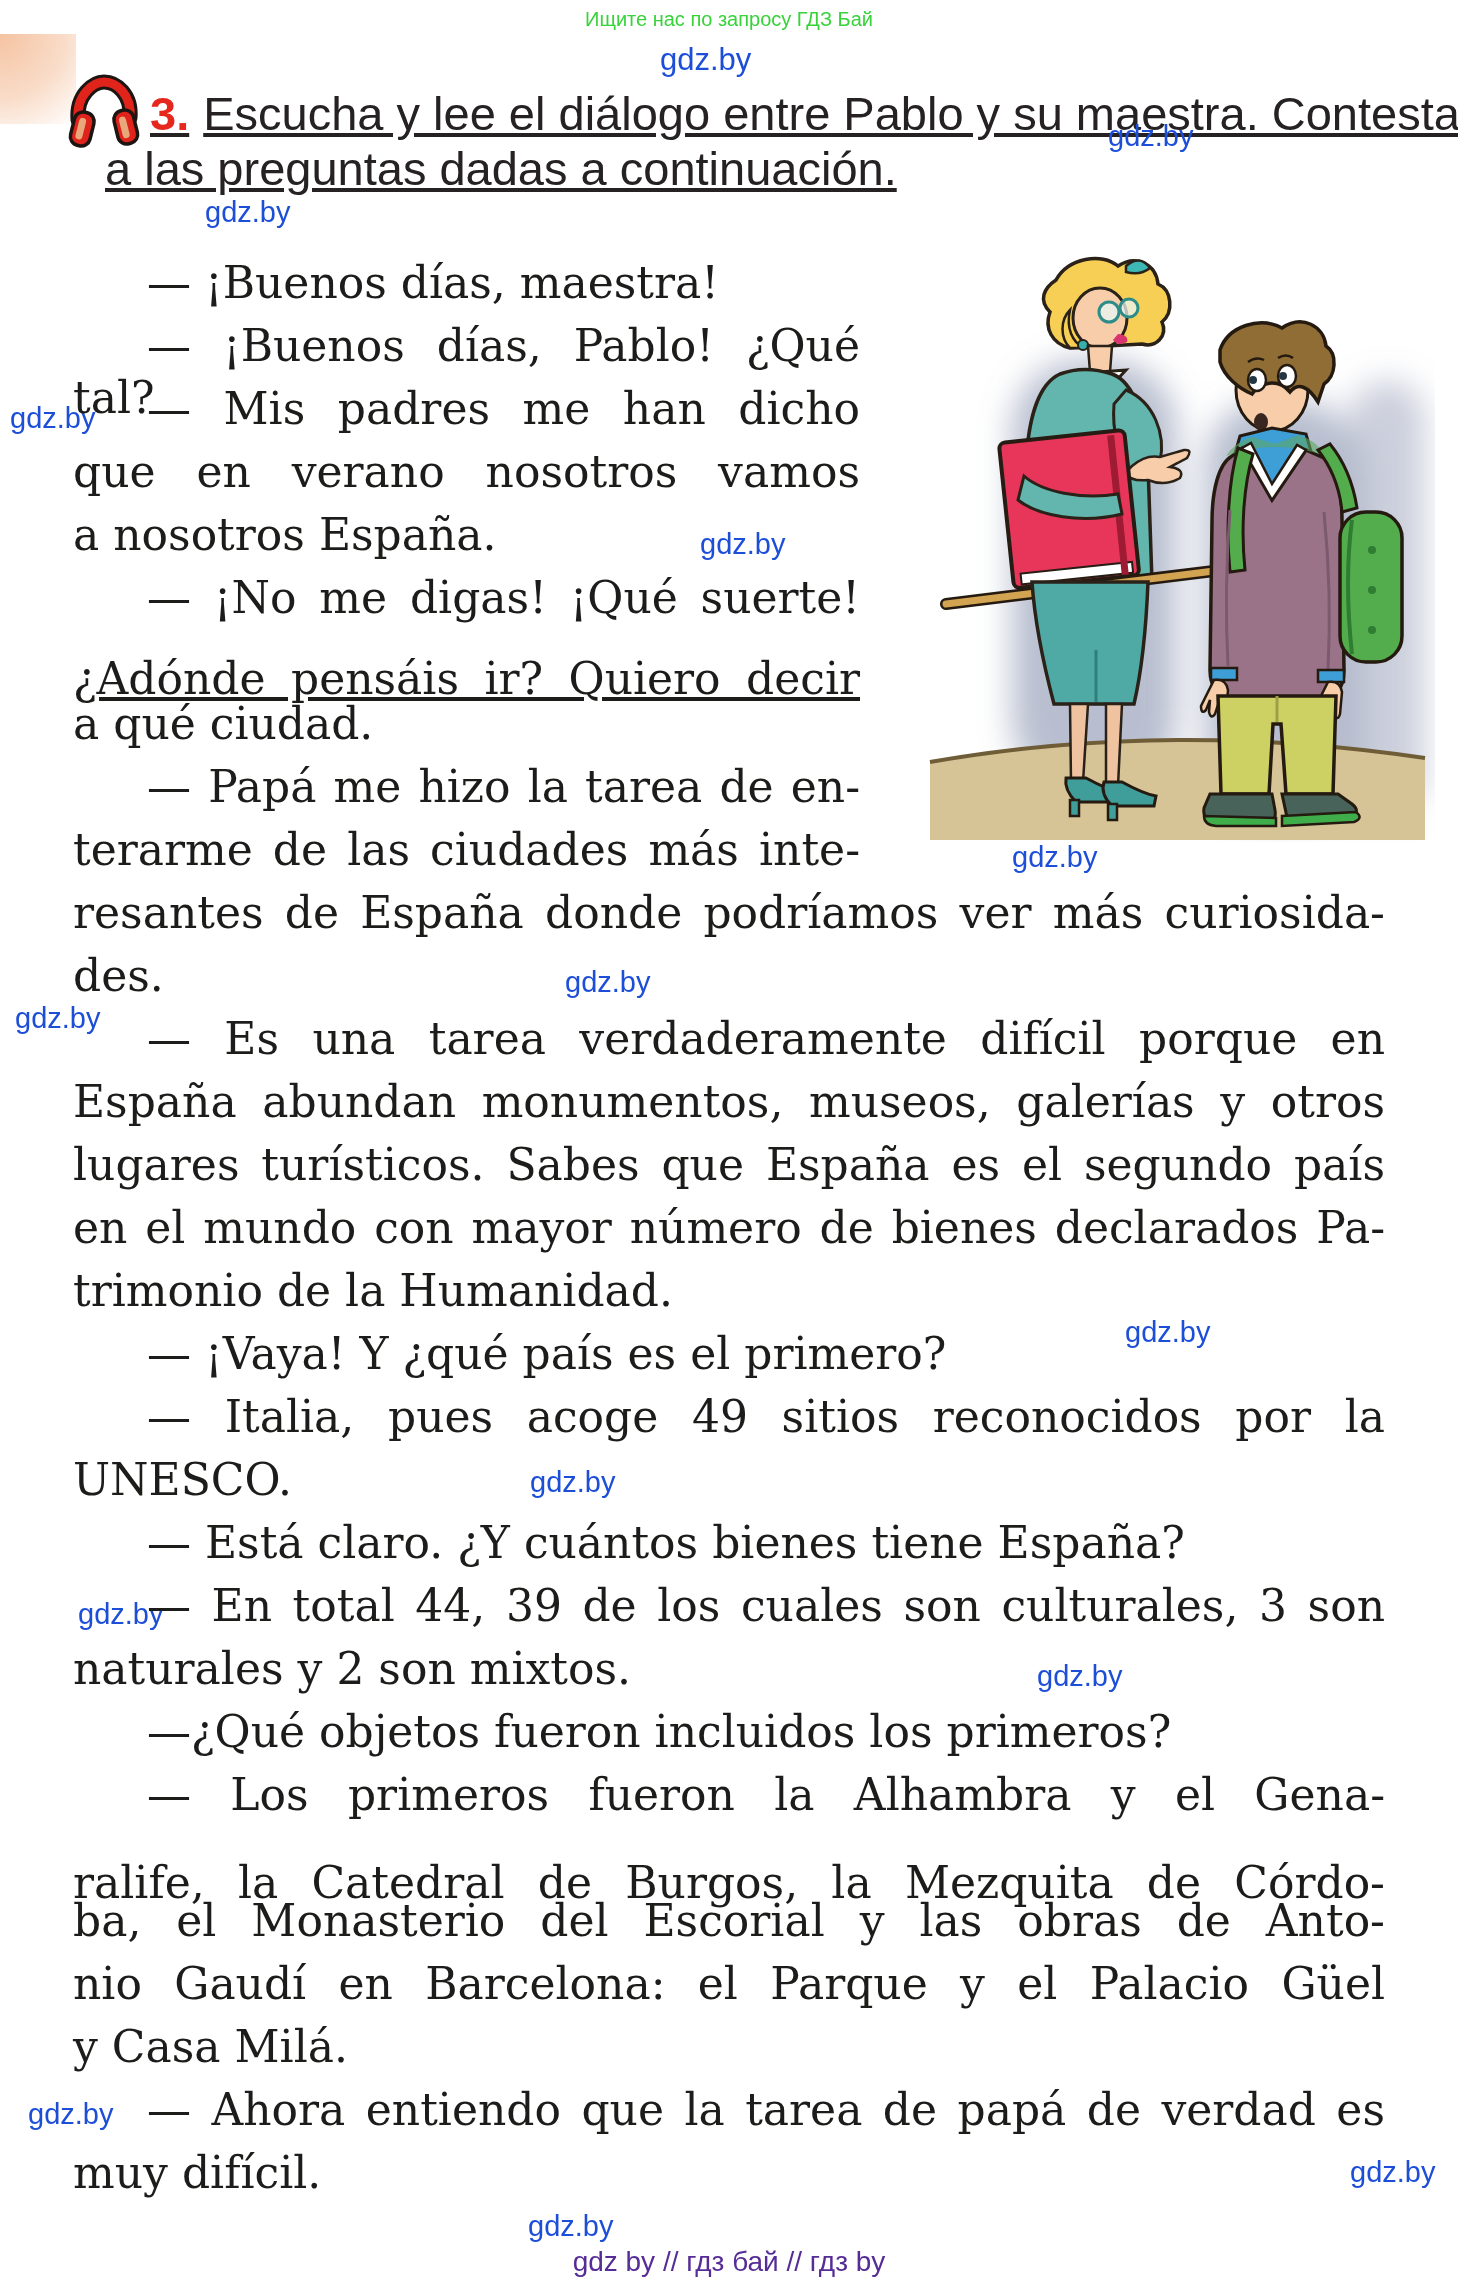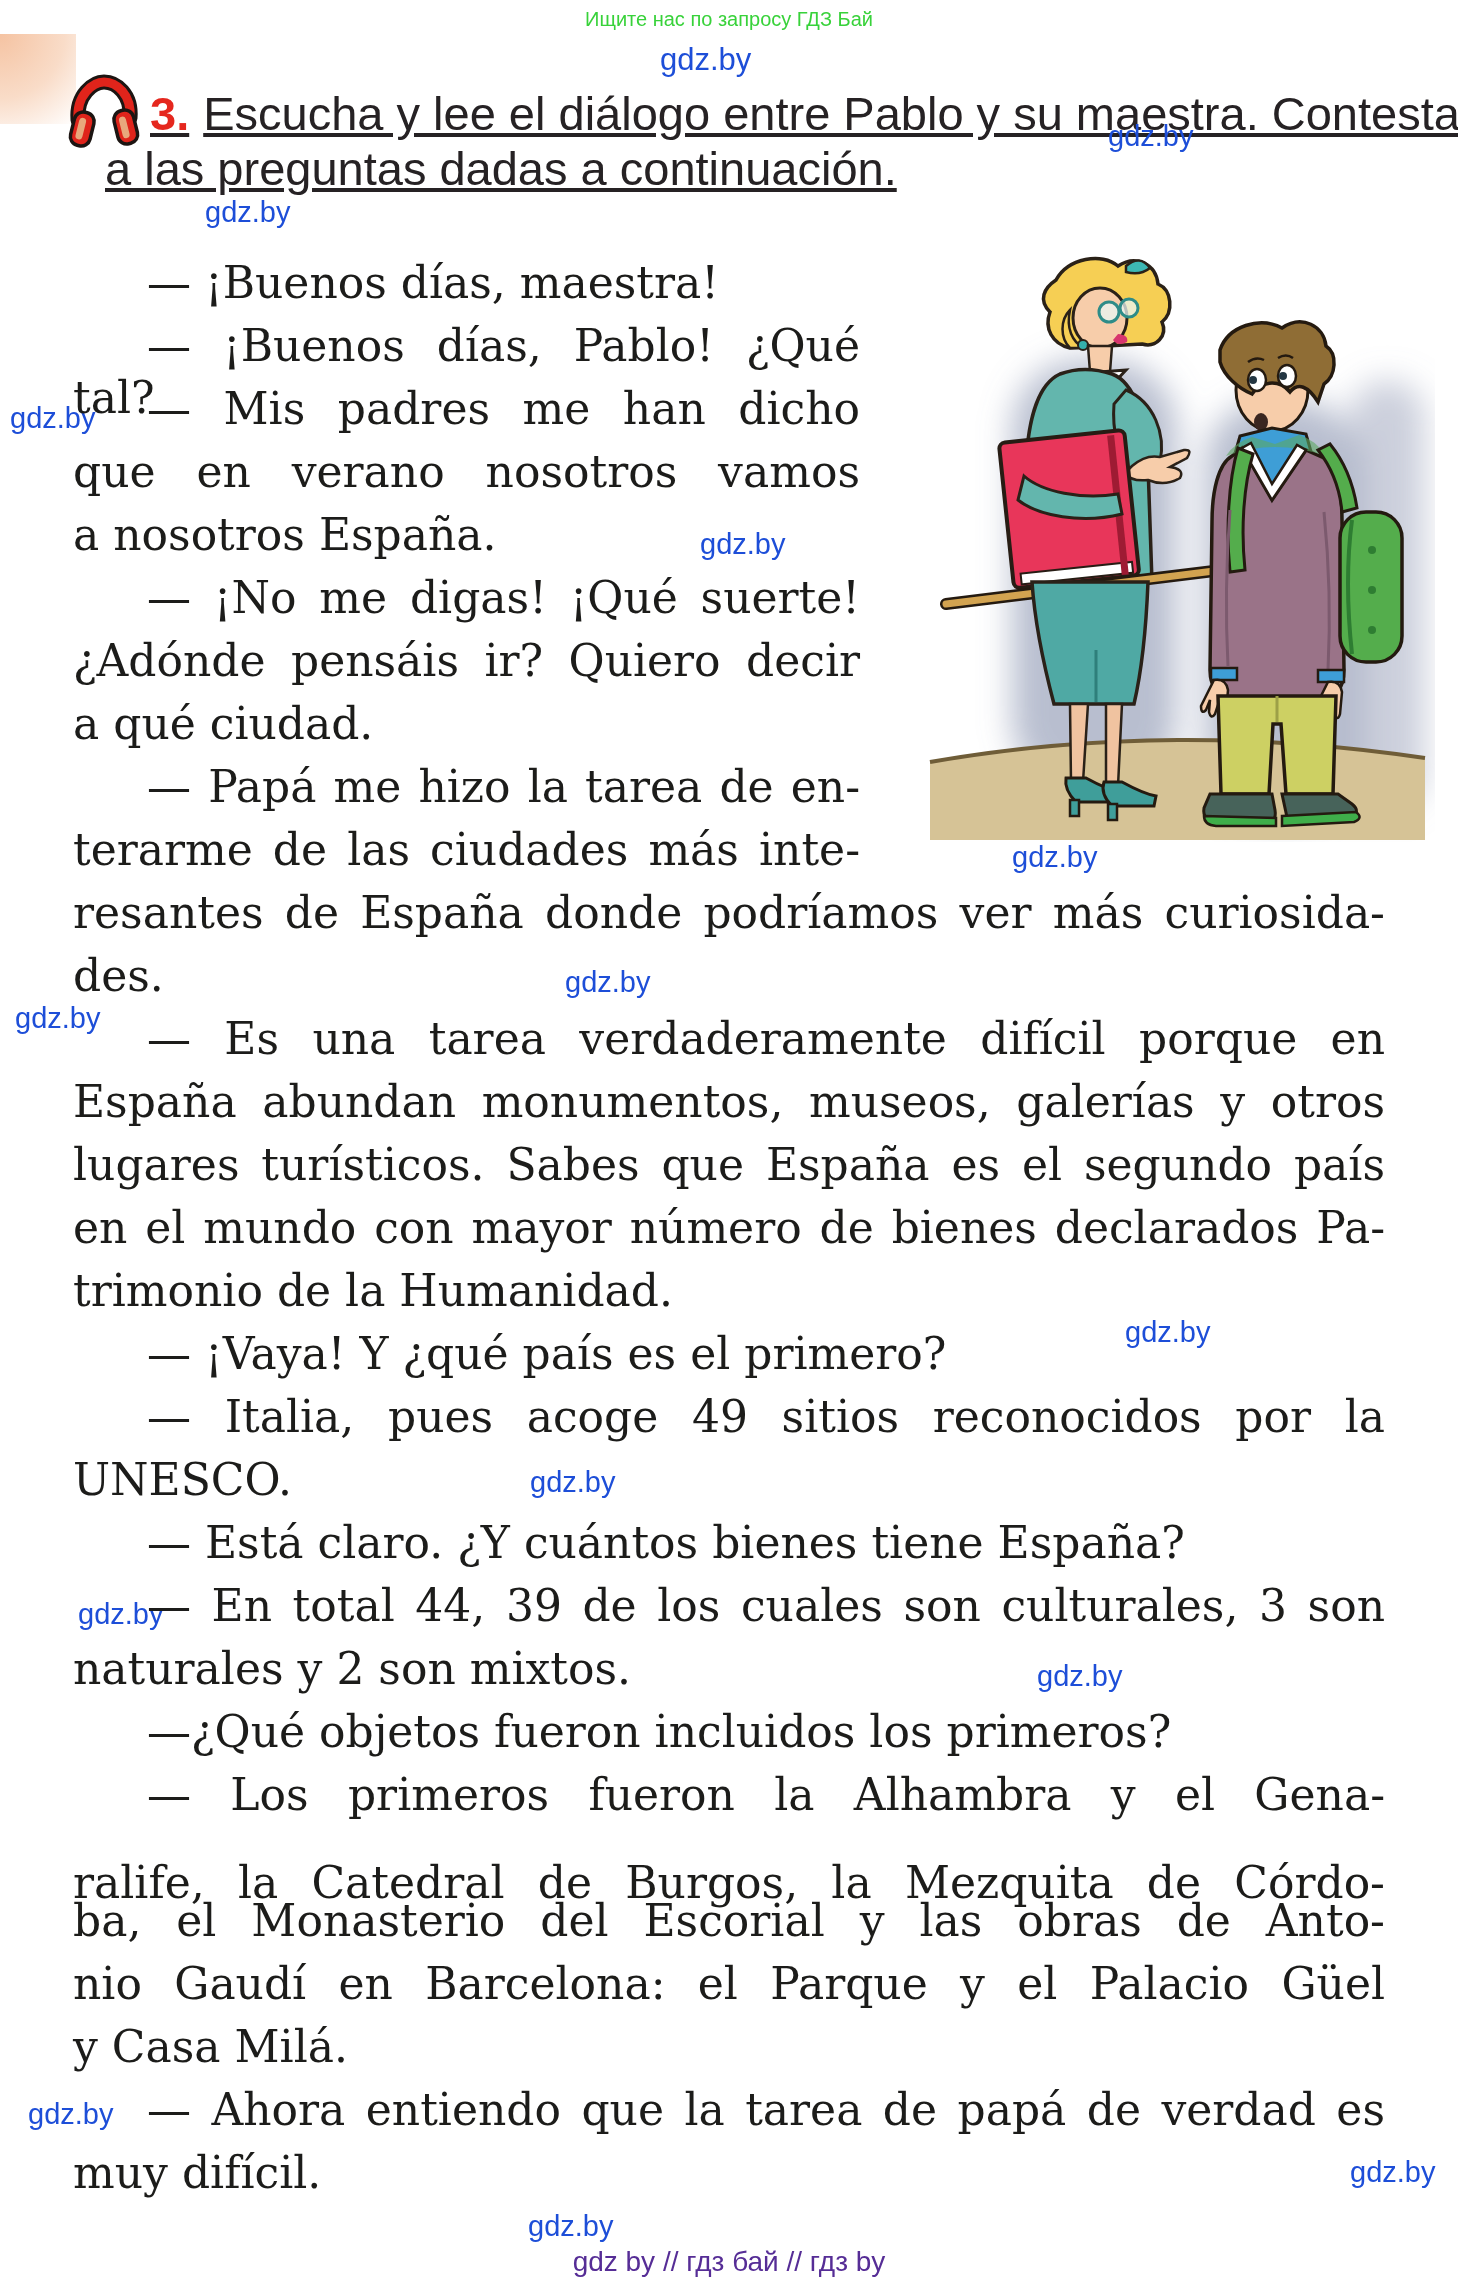--- a/index.html
+++ b/index.html
@@ -67,21 +67,21 @@
 <span class="wm" style="left:1350px;top:2156px;">gdz.by</span>
 <span class="wm" style="left:528px;top:2210px;">gdz.by</span>
 
 <div id="dialogue">
     <div class="dl narrow ind" style="top: 257px;">— ¡Buenos días, maestra!</div>
     <div class="dl narrow just ind" style="top: 320px;">— ¡Buenos días, Pablo! ¿Qué tal?</div>
     <div class="dl narrow just ind" style="top: 383px;">— Mis padres me han dicho</div>
     <div class="dl narrow just" style="top: 446px;">que en verano nosotros vamos</div>
     <div class="dl narrow" style="top: 509px;">a nosotros España.</div>
     <div class="dl narrow just ind" style="top: 572px;">— ¡No me digas! ¡Qué suerte!</div>
-    <div class="dl narrow just" style="top: 635px;">¿Adónde pensáis ir? Quiero decir</div>
+    <div class="dl narrow just" style="top: 653px; text-decoration: underline;">¿Adónde pensáis ir? Quiero decir</div>
     <div class="dl narrow" style="top: 698px;">a qué ciudad.</div>
     <div class="dl narrow just ind" style="top: 761px;">— Papá me hizo la tarea de en-</div>
     <div class="dl narrow just" style="top: 824px;">terarme de las ciudades más inte-</div>
     <div class="dl wide just" style="top: 887px;">resantes de España donde podríamos ver más curiosida-</div>
     <div class="dl wide" style="top: 950px;">des.</div>
     <div class="dl wide just ind" style="top: 1013px;">— Es una tarea verdaderamente difícil porque en</div>
     <div class="dl wide just" style="top: 1076px;">España abundan monumentos, museos, galerías y otros</div>
     <div class="dl wide just" style="top: 1139px;">lugares turísticos. Sabes que España es el segundo país</div>
     <div class="dl wide just" style="top: 1202px;">en el mundo con mayor número de bienes declarados Pa-</div>
     <div class="dl wide" style="top: 1265px;">trimonio de la Humanidad.</div>

